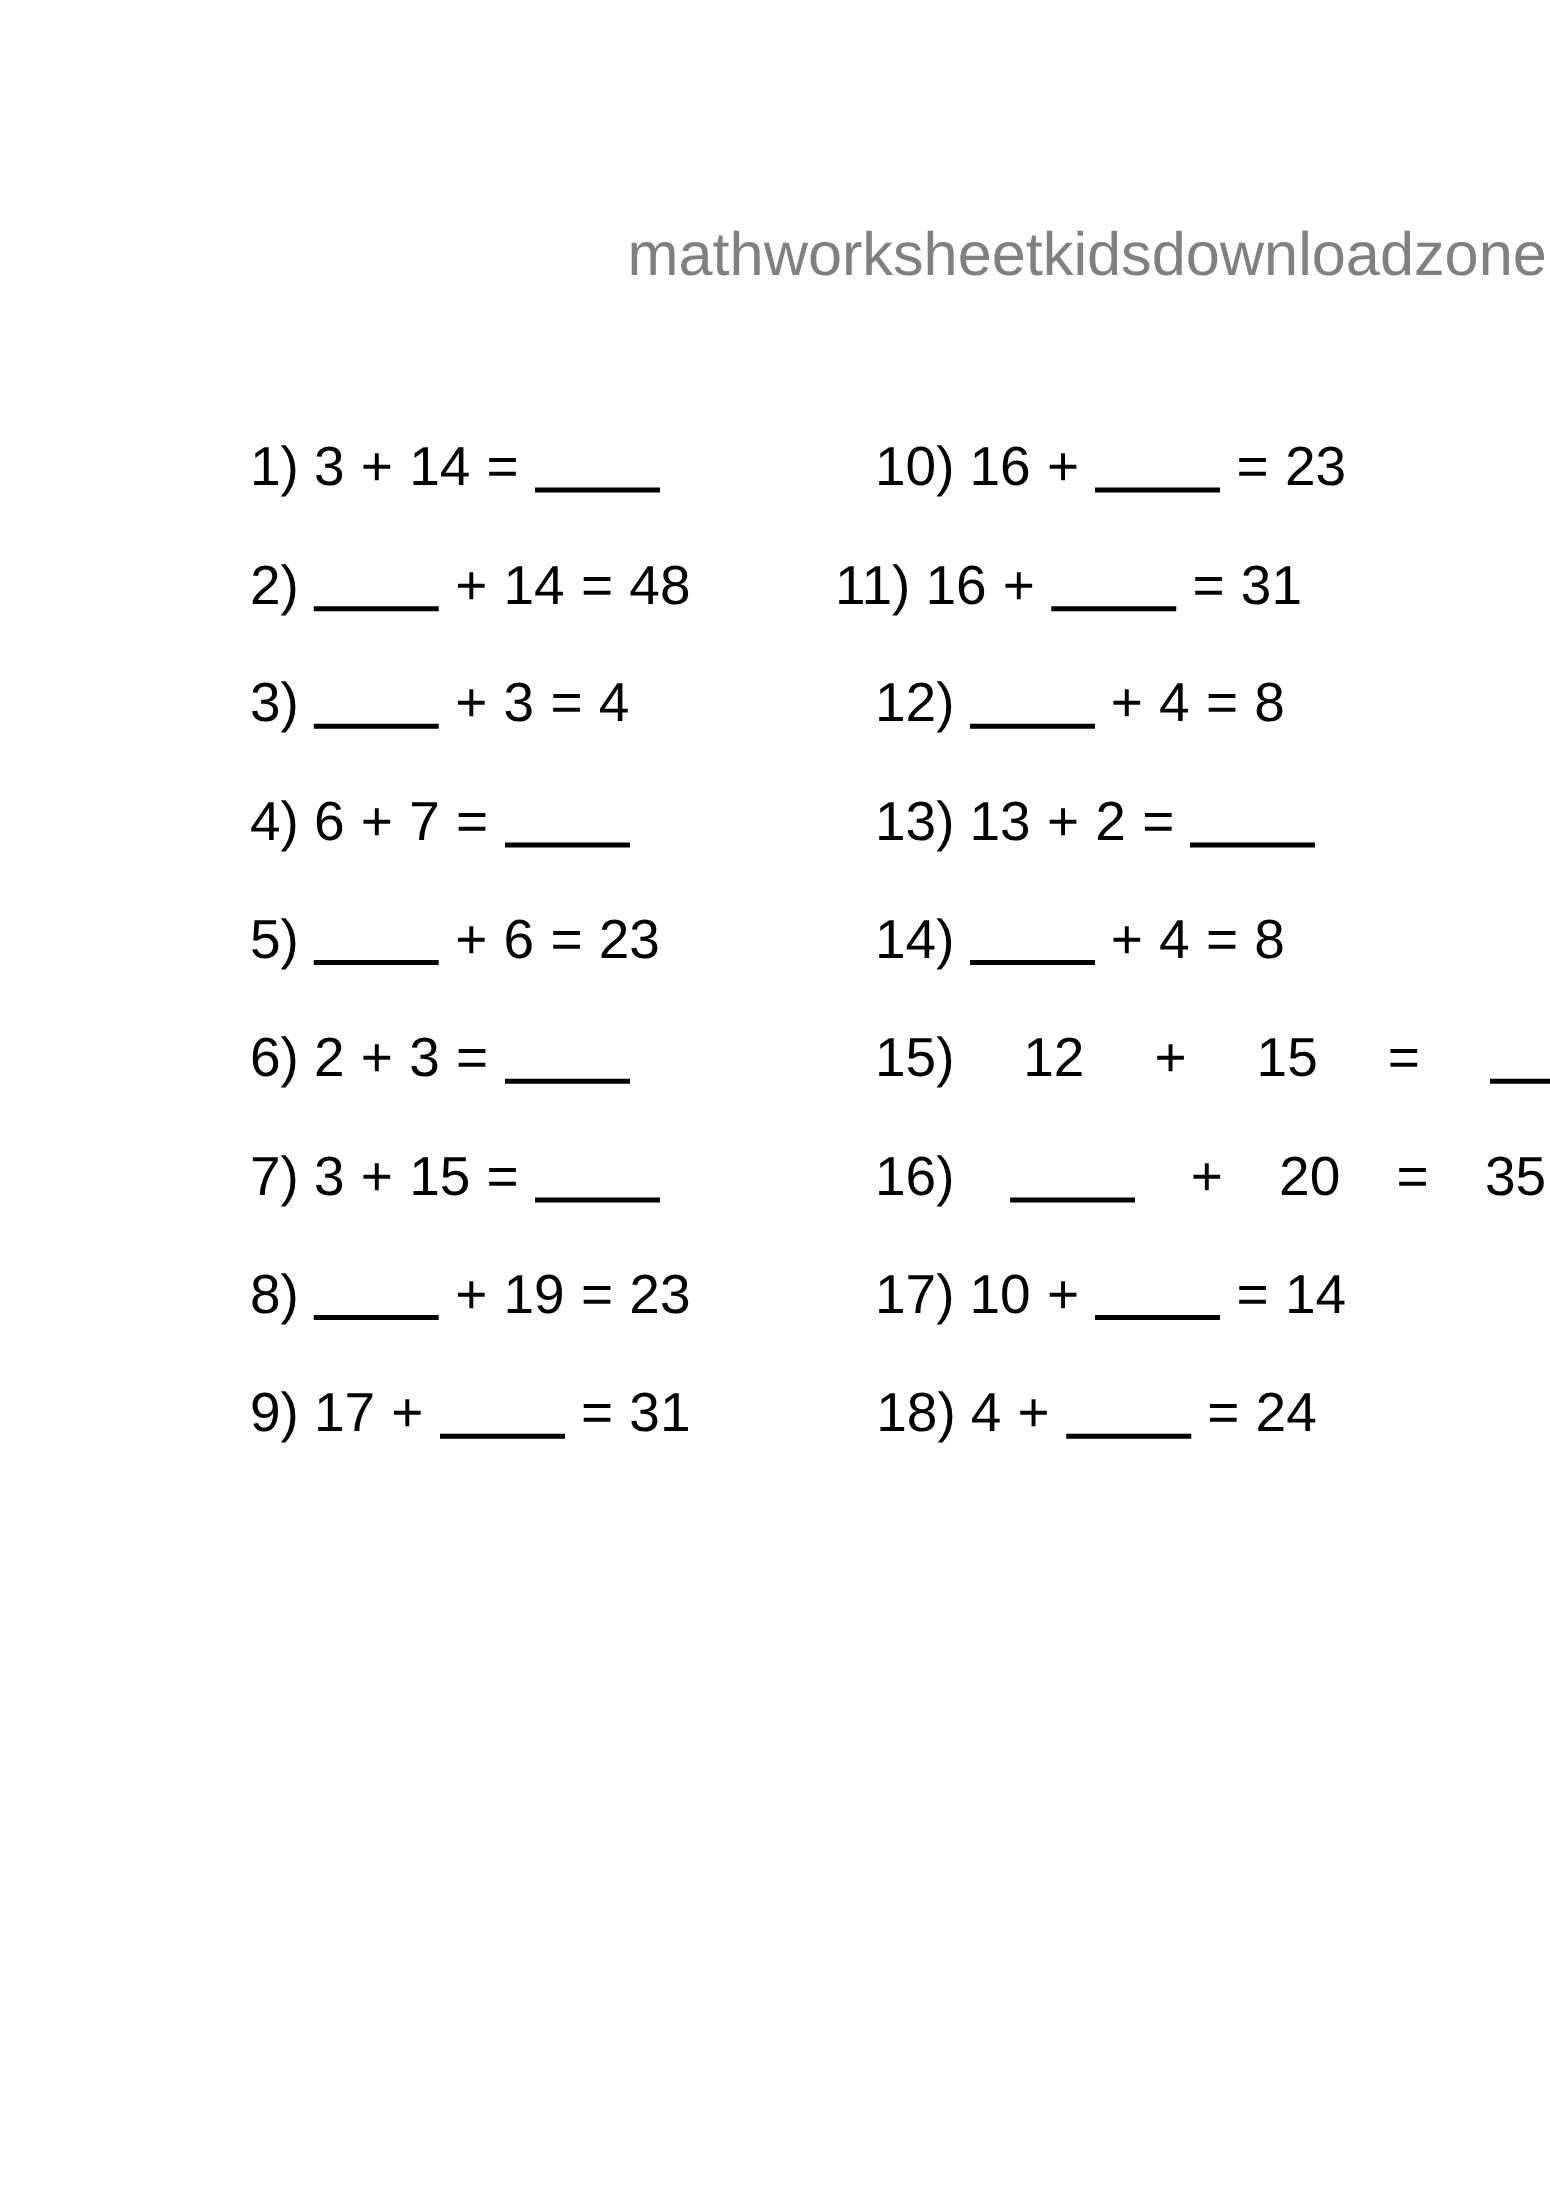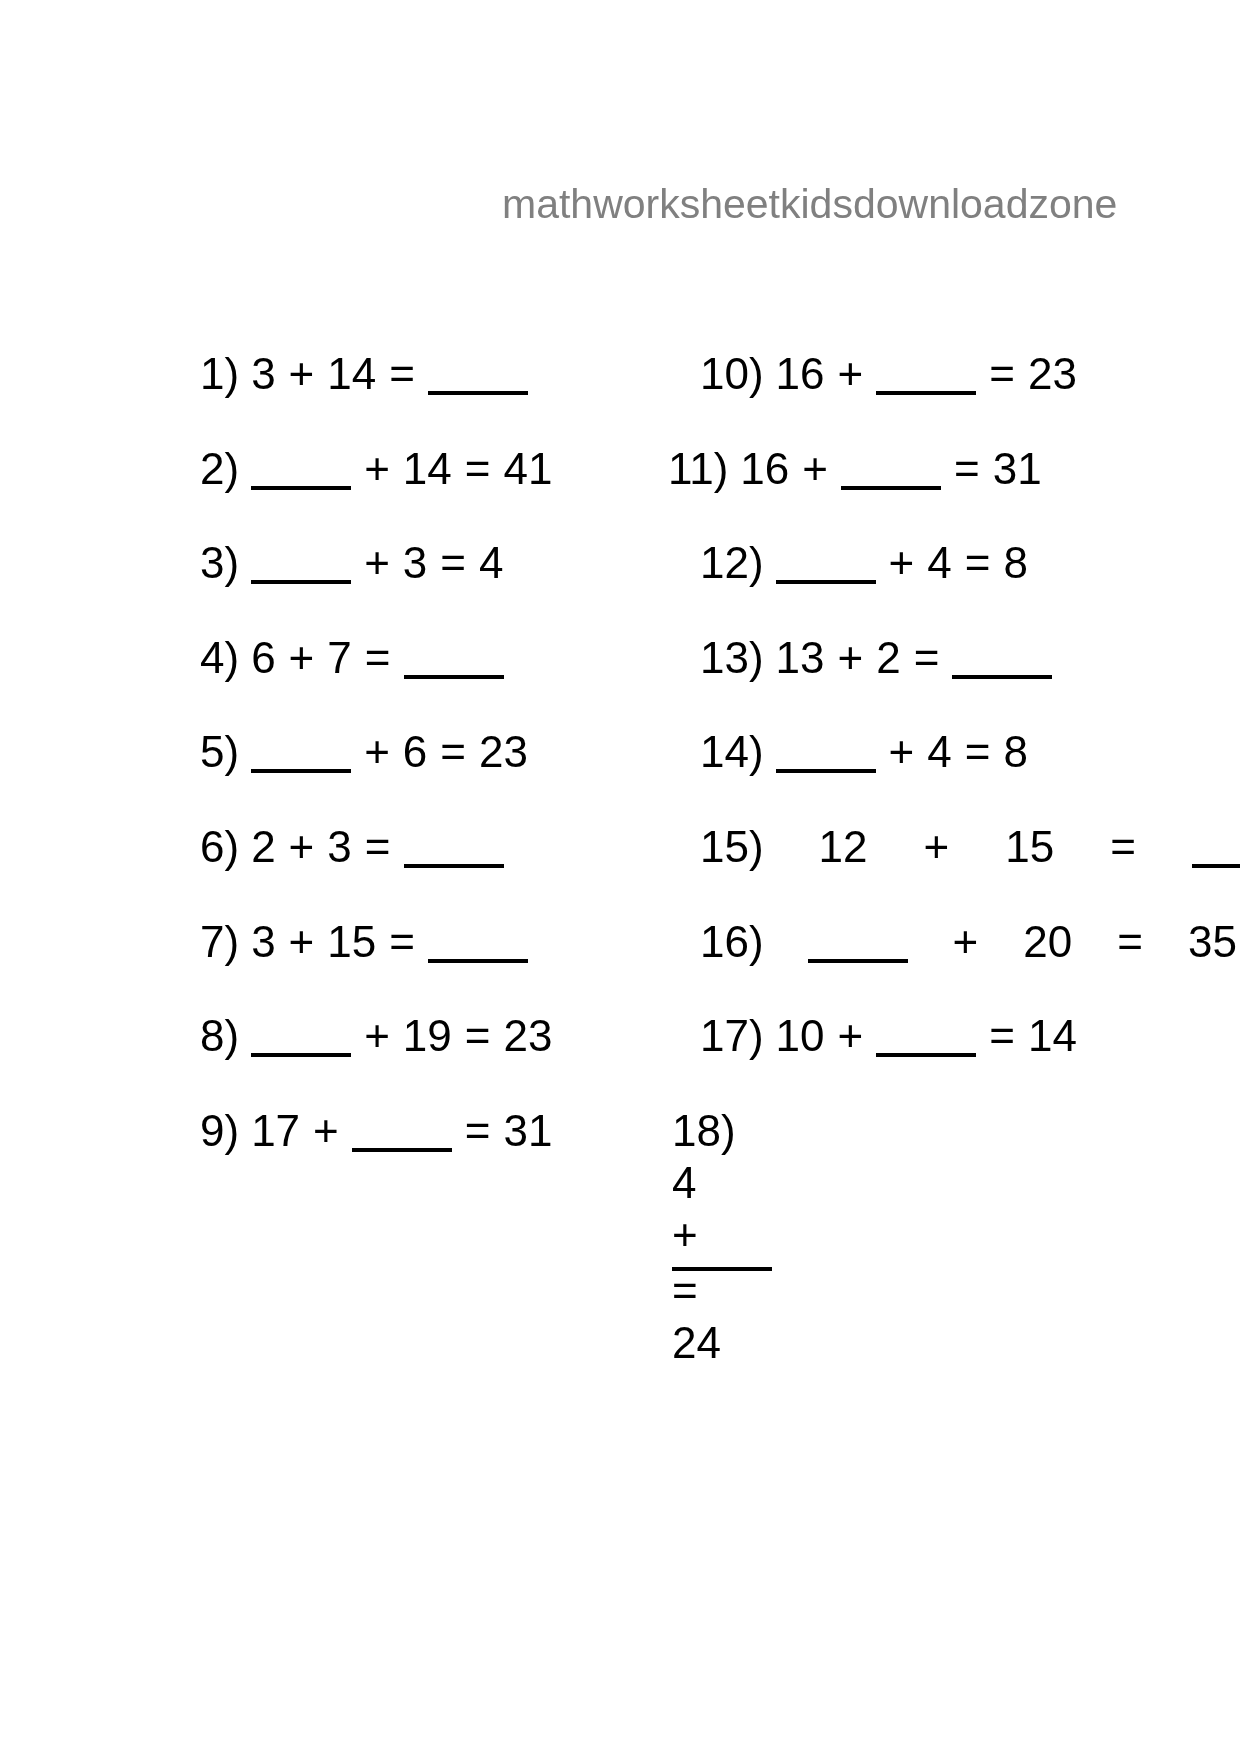--- a/index.html
+++ b/index.html
@@ -29,21 +29,21 @@
       top: 96px;
       font-size: 56px;
       line-height: 64px;
       white-space: nowrap;
       letter-spacing: 0px;
     }
     .subtitle {
       position: absolute;
       left: 502px;
       top: 180px;
-      font-size: 41px;
+      font-size: 49px;
       line-height: 48px;
       white-space: nowrap;
       color: #808080;
     }
     .problems {
       position: absolute;
       left: 0;
       top: 0;
       width: 1240px;
       height: 1754px;
@@ -86,21 +86,21 @@
         <span class="tok">14</span>
         <span class="tok">=</span>
         <span class="blank" title="____"></span>
       </div>
       <div class="problem" style="left: 200px; top: 442.6px;">
         <span class="num">2)</span>
         <span class="blank" title="____"></span>
         <span class="tok">+</span>
         <span class="tok">14</span>
         <span class="tok">=</span>
-        <span class="tok">41</span>
+        <span class="tok">48</span>
       </div>
       <div class="problem" style="left: 200px; top: 537.2px;">
         <span class="num">3)</span>
         <span class="blank" title="____"></span>
         <span class="tok">+</span>
         <span class="tok">3</span>
         <span class="tok">=</span>
         <span class="tok">4</span>
       </div>
       <div class="problem" style="left: 200px; top: 631.8px;">
@@ -208,21 +208,21 @@
         <span class="tok">35</span>
       </div>
       <div class="problem" style="left: 700px; top: 1010.2px;">
         <span class="num">17)</span>
         <span class="tok">10</span>
         <span class="tok">+</span>
         <span class="blank" title="____"></span>
         <span class="tok">=</span>
         <span class="tok">14</span>
       </div>
-      <div class="problem" style="left: 672px; top: 1104.8px; flex-direction: column;">
+      <div class="problem" style="left: 701px; top: 1104.8px;">
         <span class="num">18)</span>
         <span class="tok">4</span>
         <span class="tok">+</span>
         <span class="blank" title="____"></span>
         <span class="tok">=</span>
         <span class="tok">24</span>
       </div>
     </div>
 </div>
 

